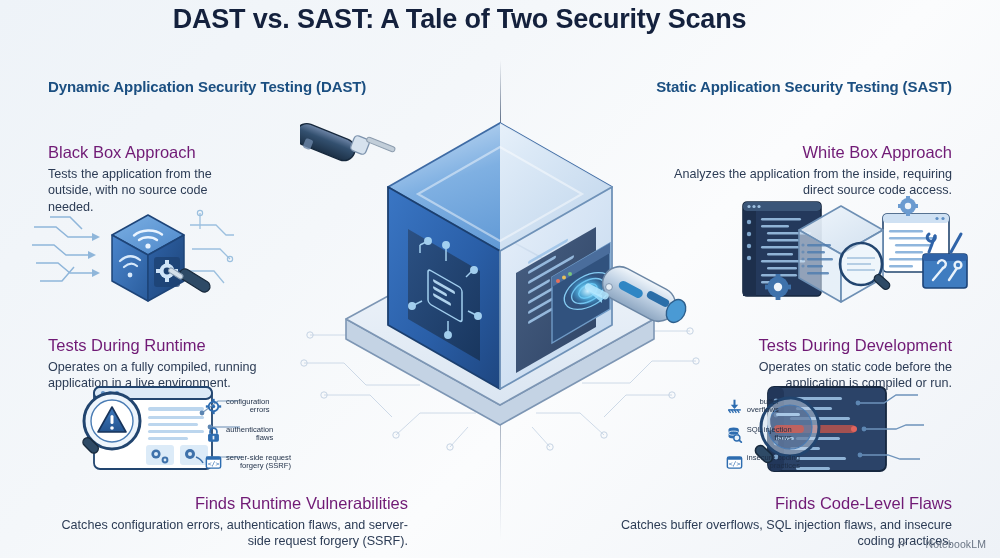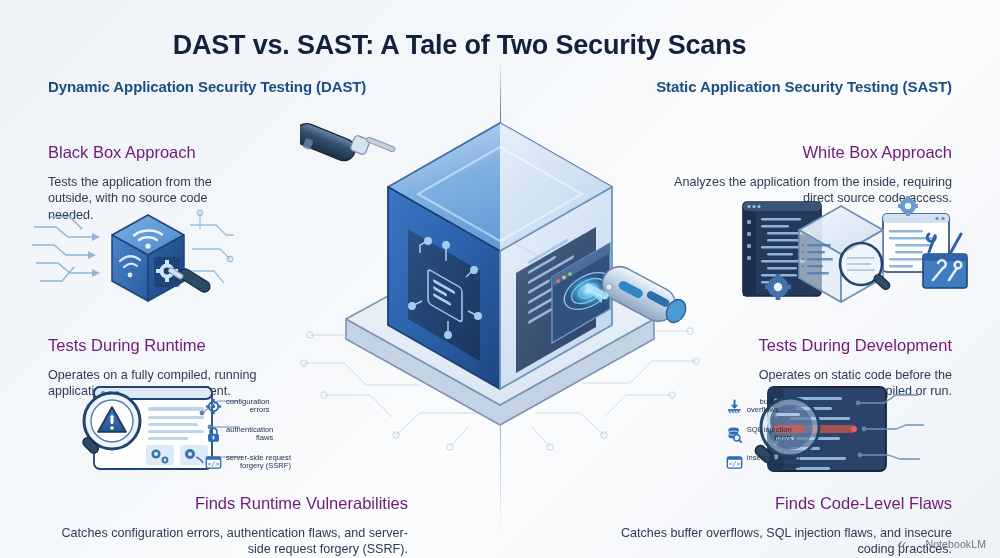--- a/index.html
+++ b/index.html
@@ -6,21 +6,21 @@
   html,body { width:1000px; height:558px; overflow:hidden; }
   body {
     font-family:"Liberation Sans", sans-serif;
     background:linear-gradient(135deg,#eef3f8 0%,#f4f7fa 35%,#fbfcfd 60%,#eef2f7 100%);
     position:relative;
     -webkit-font-smoothing:antialiased;
   }
 
   
   #title {
-    position:absolute; top:30px; left:0; width:919px;
+    position:absolute; top:4px; left:0; width:919px;
     text-align:center; font-size:27px; font-weight:bold;
     color:#14213d; letter-spacing:-0.2px; white-space:nowrap;
   }
 
   
   .subtitle {
     position:absolute; top:78px; font-size:15px; font-weight:bold;
     color:#1b4f81; letter-spacing:-0.1px; white-space:nowrap;
   }
   #sub-left  { left:48px; }
@@ -30,21 +30,21 @@
   #divider {
     position:absolute; left:500px; top:60px; width:1px; height:480px;
     background:linear-gradient(to bottom,rgba(140,160,185,0) 0%,
       rgba(60,80,110,.75) 12%,rgba(30,45,70,.9) 45%,
       rgba(120,140,170,.35) 85%,rgba(140,160,185,0) 100%);
   }
 
   
   .block { position:absolute; }
   .block .h { font-size:16.5px; font-weight:normal; color:#701a75; line-height:1.2;margin-top:20px; }
-  .block .p { font-size:12.6px; color:#2c3c55; line-height:1.32; margin-top:11px; }
+  .block .p { font-size:12.6px; color:#2c3c55; line-height:1.32; margin-top:3px; }
   .left-al  { text-align:left; }
   .right-al { text-align:right; }
 
   #blk-l1 { left:48px;  top:123px; width:205px; }
   #blk-l2 { left:48px;  top:316px; width:260px; }
   #blk-l3 { left:48px;  top:474px; width:360px;text-align:right; }
   #blk-r1 { right:48px; top:123px; width:280px; }
   #blk-r2 { right:48px; top:316px; width:240px; }
   #blk-r3 { right:48px; top:474px; width:355px; }
 

